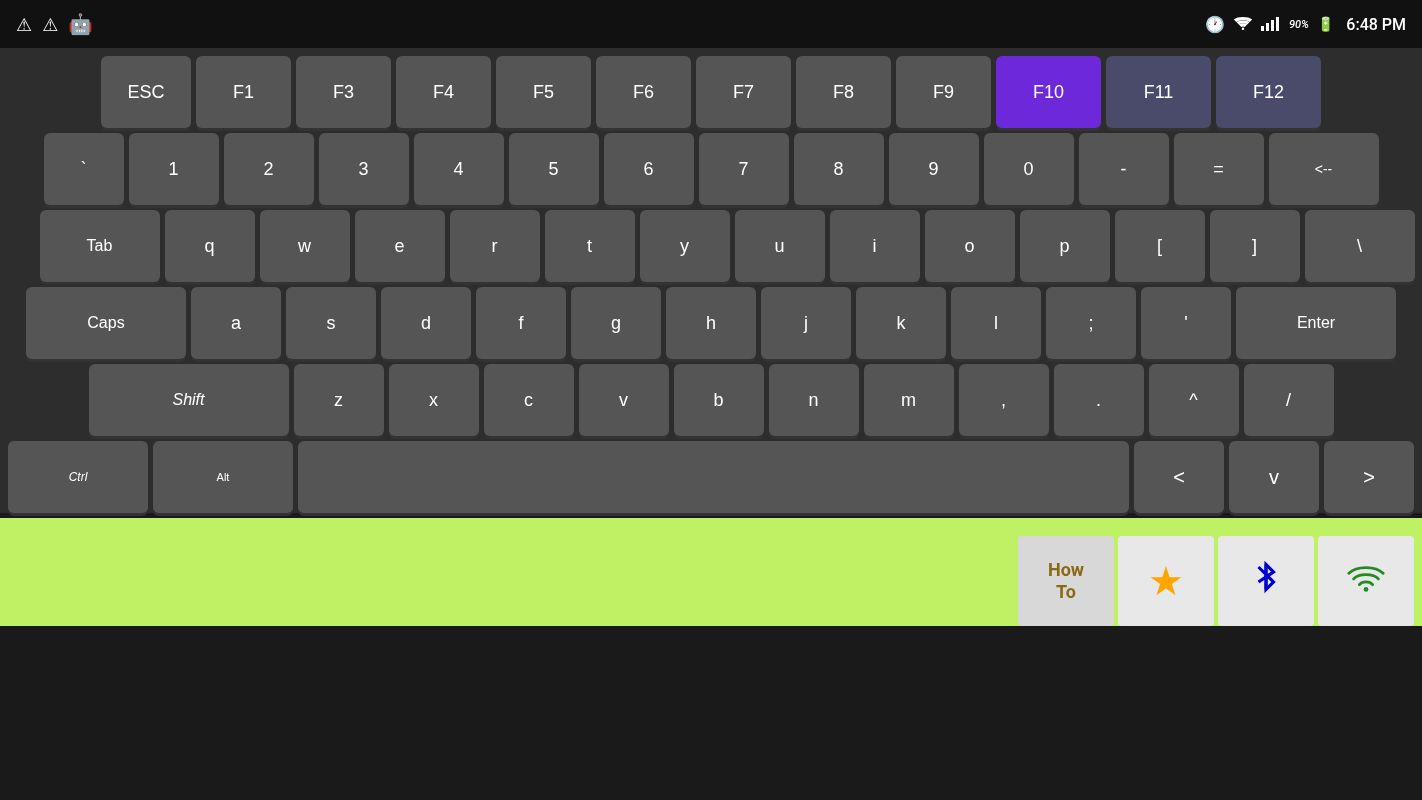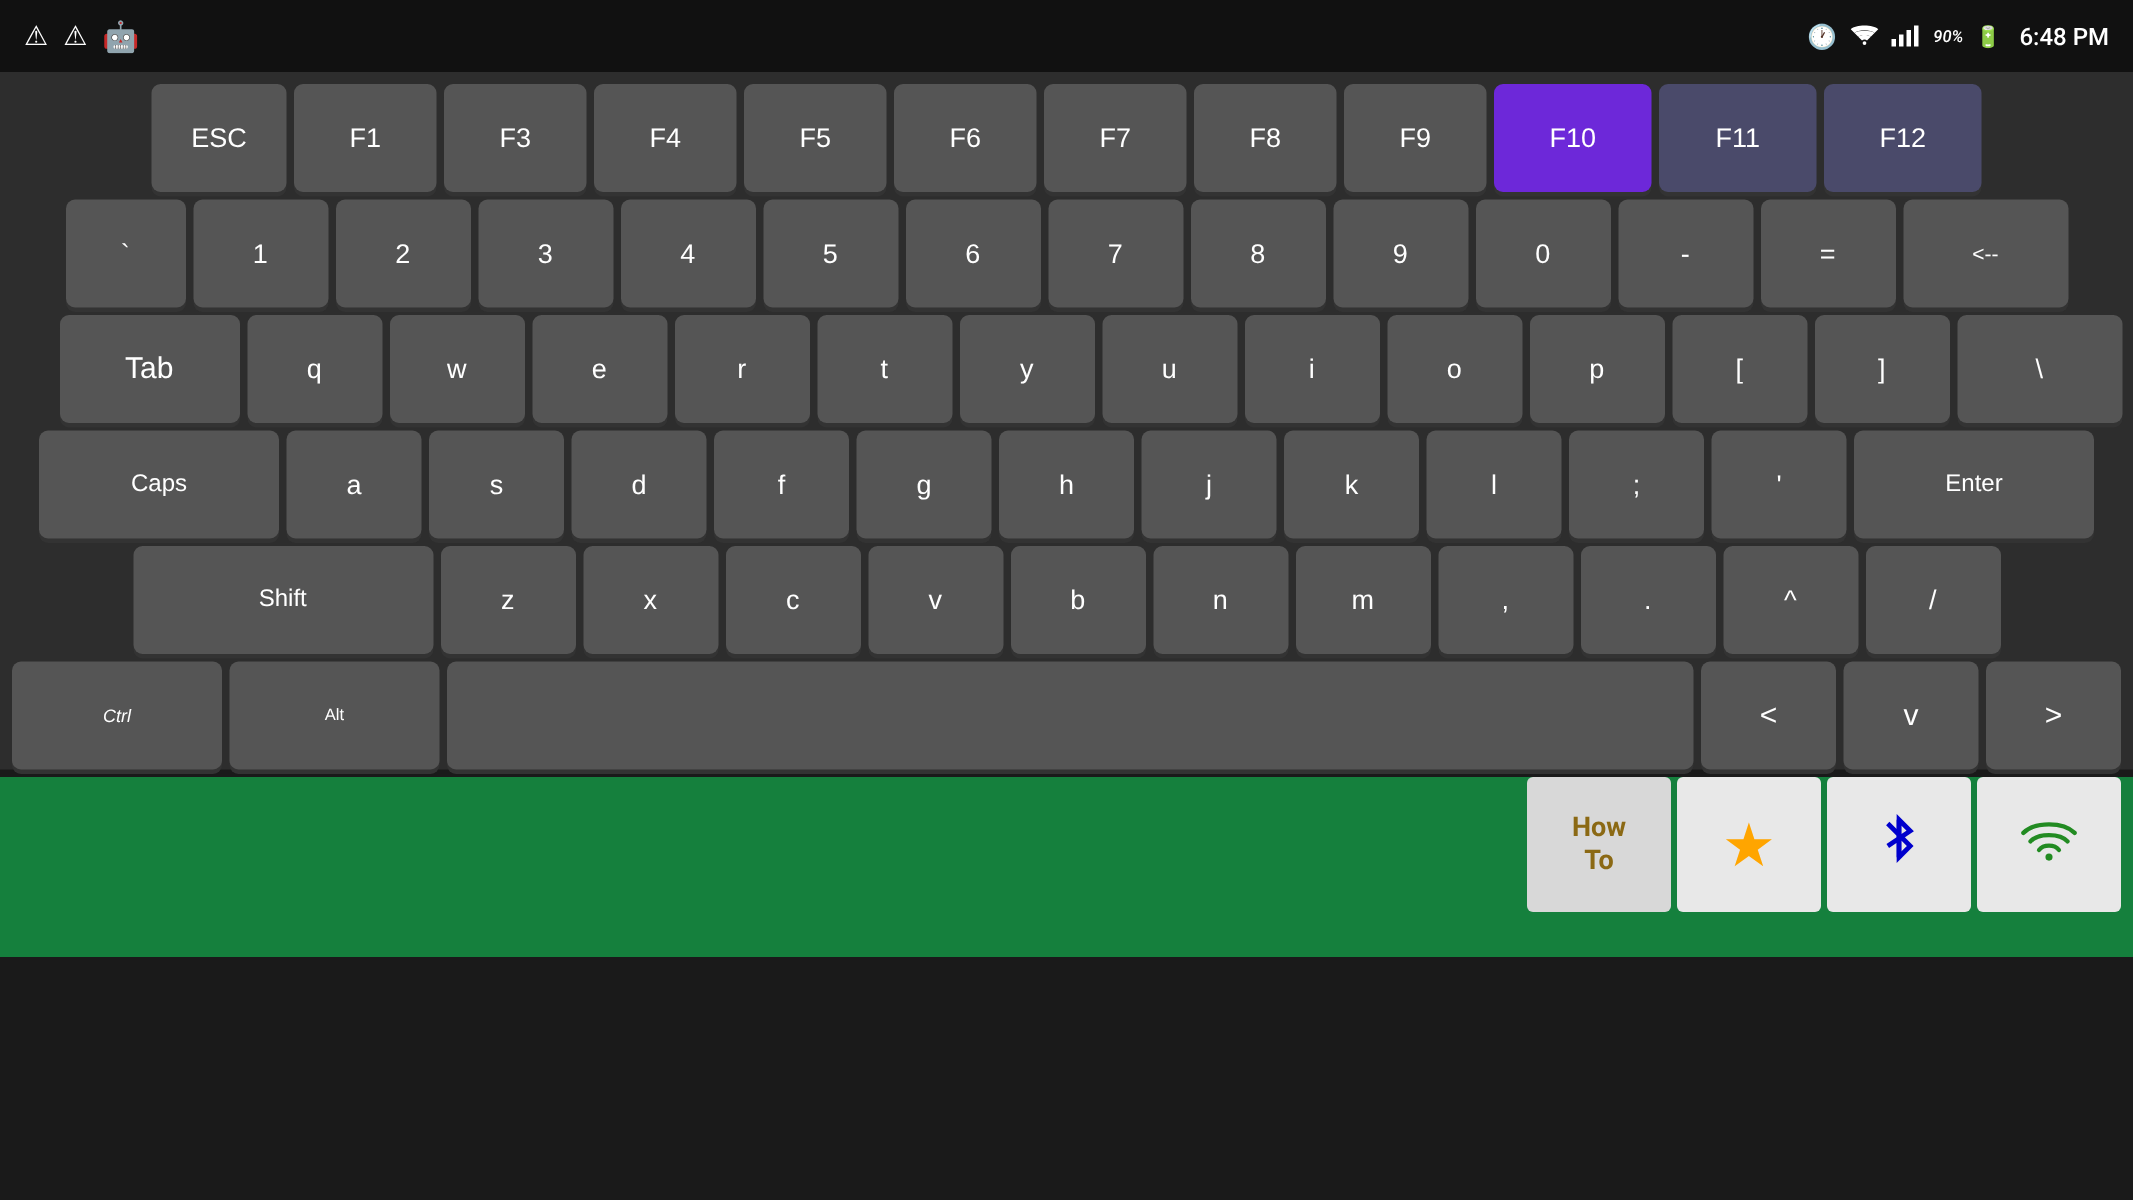--- a/index.html
+++ b/index.html
@@ -79,46 +79,46 @@
     .key-f10 { min-width: 105px; background: #6d28d9; }
     .key-f11 { min-width: 105px; background: #4a4a6a; }
     .key-f12 { min-width: 105px; background: #4a4a6a; }
 
     .key-backtick { min-width: 80px; }
     .key-num { min-width: 90px; }
     .key-minus { min-width: 90px; }
     .key-equals { min-width: 90px; }
     .key-backspace { min-width: 110px; font-size: 14px; }
 
-    .key-tab { min-width: 120px; font-size: 20px; margin-left: 32px; }
+    .key-tab { min-width: 120px; font-size: 16px; margin-left: 32px; }
     .key-bracket { min-width: 90px; }
     .key-backslash { min-width: 110px; }
 
     .key-caps { min-width: 160px; font-size: 16px; }
     .key-alpha { min-width: 90px; }
     .key-enter { min-width: 160px; font-size: 16px; }
 
-    .key-shift { min-width: 200px; font-size: 16px; }
+    .key-shift { min-width: 200px; font-size: 16px; font-style: italic; }
     .key-zxcvm { min-width: 90px; }
     .key-caret { min-width: 90px; }
     .key-slash { min-width: 90px; }
 
     .key-ctrl { min-width: 140px; font-size: 12px; font-style: italic; }
     .key-win { min-width: 140px; font-size: 16px; }
     .key-alt { min-width: 140px; font-size: 11px; }
     .key-space { flex: 1; min-width: 400px; }
     .key-arrow { min-width: 90px; font-size: 20px; }
 
     
     #bottom-bar {
       width: 100%;
-      height: 120px;
-      background: #15803d;
-      display: flex;
-      align-items: flex-start;
+      height: 108px;
+      background: #bef264;
+      display: flex;
+      align-items: flex-end;
       justify-content: flex-end;
       padding: 0 8px;
       gap: 4px;
     }
 
     .toolbar-btn {
       width: 96px;
       height: 90px;
       background: #e8e8e8;
       border-radius: 4px;

